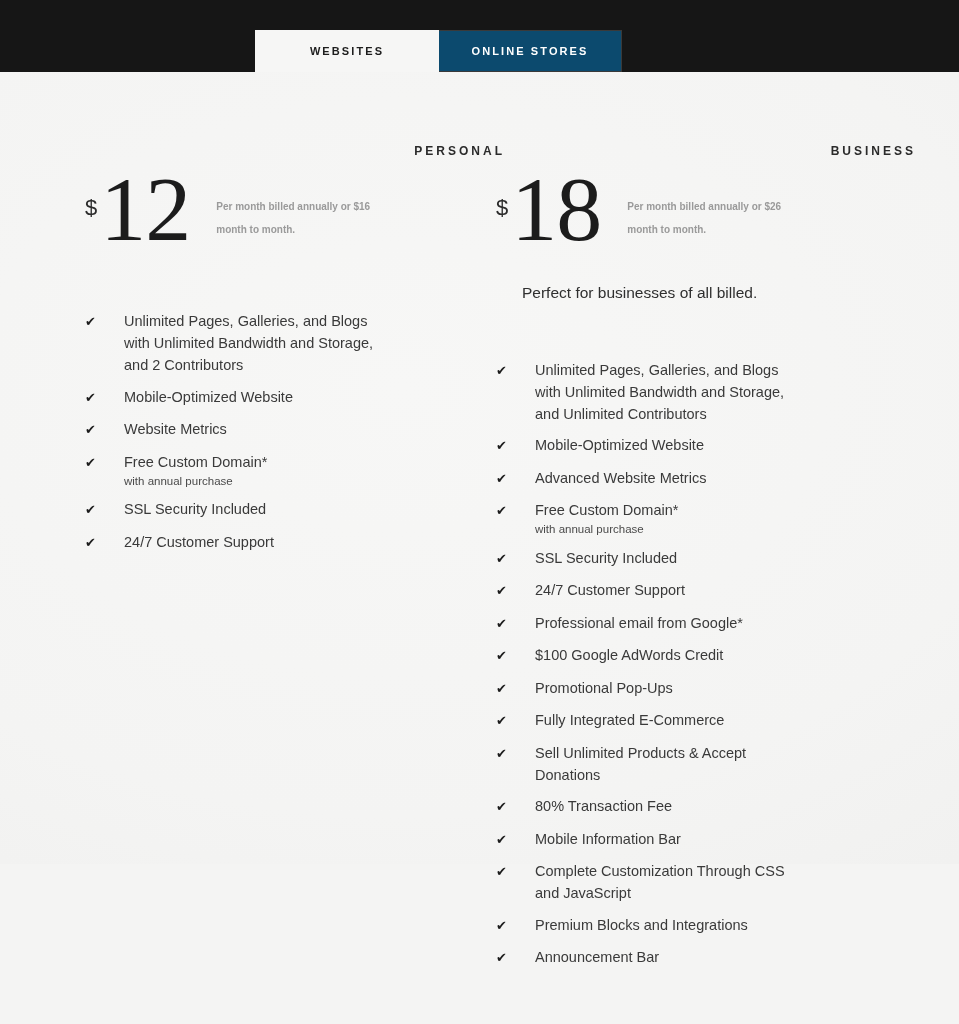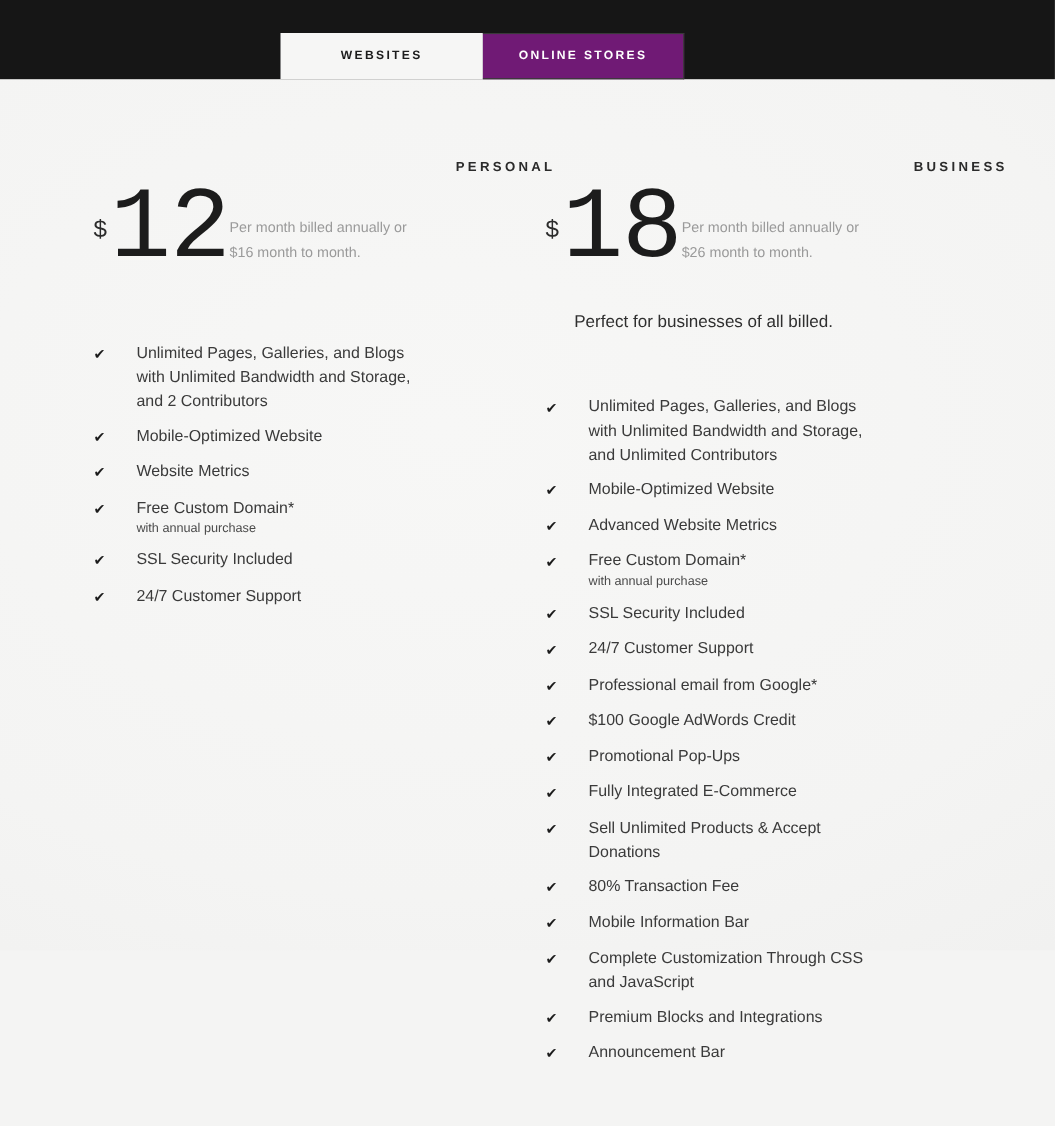--- a/index.html
+++ b/index.html
@@ -50,21 +50,21 @@
     cursor: pointer;
     user-select: none;
   }
   .tab.active {
     width: 184px;
     background: #f6f6f5;
     color: #1d1d1d;
   }
   .tab.inactive {
     width: 183px;
-    background: #701a75;
+    background: #0c4a6e;
     color: #ffffff;
     border: 1px solid #3a3a3a;
     border-left: none;
   }
 
   
   .columns {
     position: absolute;
     top: 72px;
     left: 0;
@@ -101,28 +101,29 @@
     line-height: 1;
     padding-top: 33px;
     margin-right: 3px;
   }
   .amount {
     font-size: 92px;
     font-weight: 200;
     line-height: 0.98;
     color: #1c1c1c;
     letter-spacing: -1px;
-    font-family: Liberation Mono, monospace;
+    font-family: Liberation Serif, serif;
   }
   .billing {
-    font-size: 13px;
+    font-size: 10px;
     line-height: 22.5px;
     color: #9a9a9a;
-    font-weight: 400;
+    font-weight: 700;
     padding-top: 32px;
+    margin-left: 26px;
     max-width: 185px;
   }
 
   .tagline {
     font-size: 15.5px;
     line-height: 22.5px;
     color: #2f2f2f;
     margin: 0;
     padding-left: 26px;
     padding-top: 26px;

